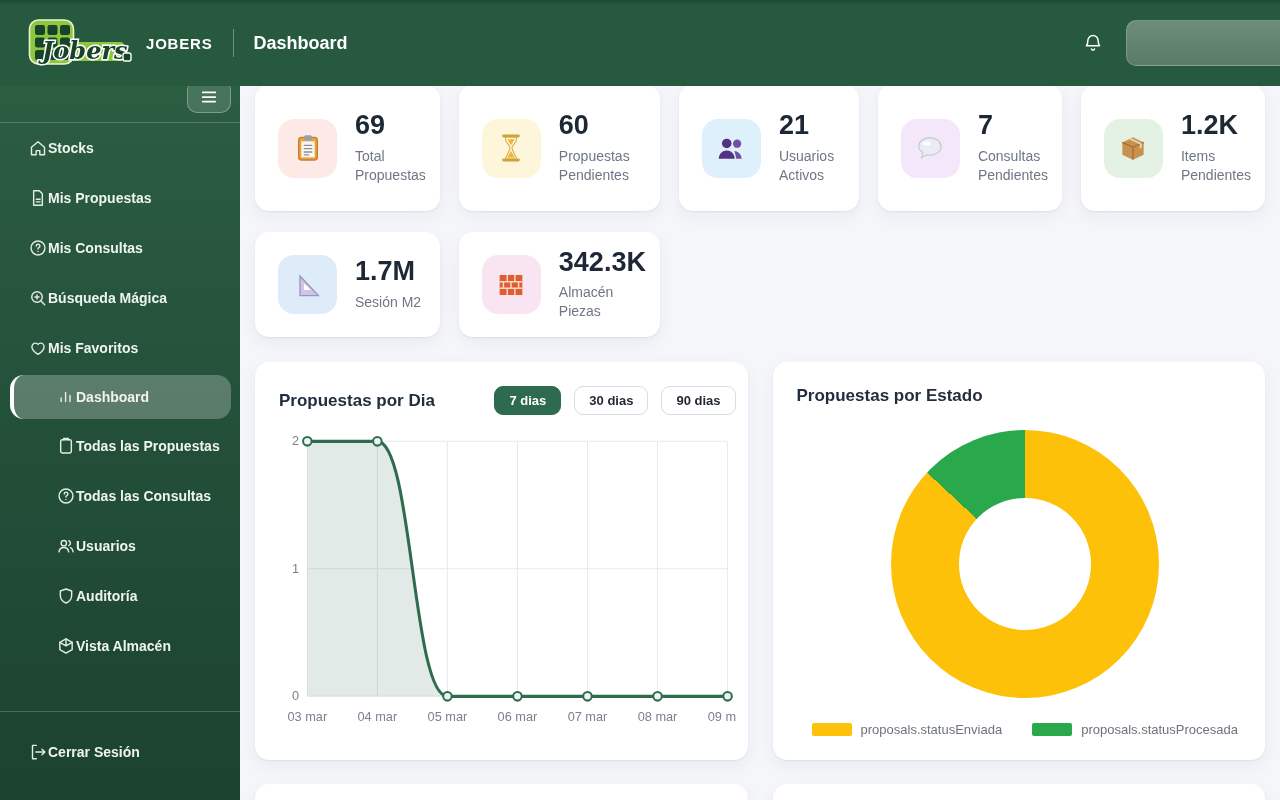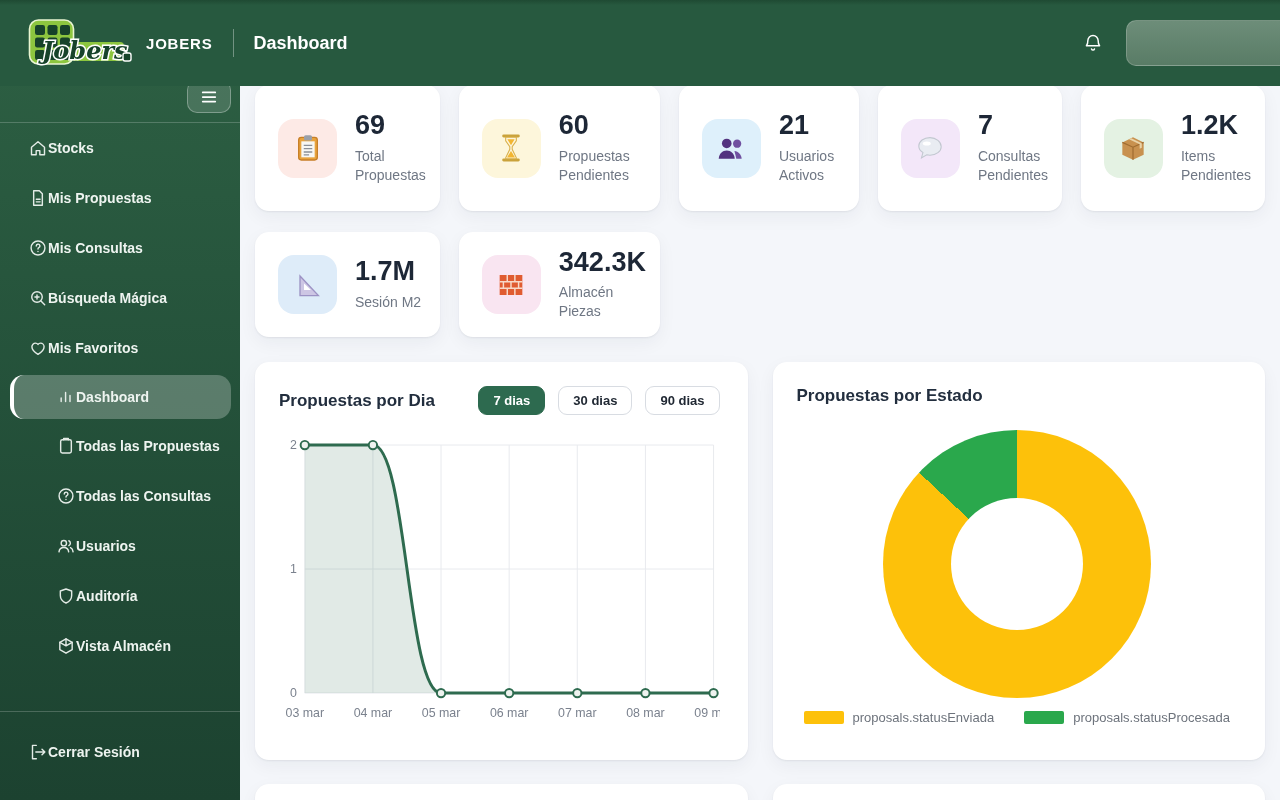--- a/index.html
+++ b/index.html
@@ -47,34 +47,34 @@
   .stats { display:grid; grid-template-columns:repeat(5,1fr); grid-template-rows:126px 105px;
     column-gap:19px; row-gap:21px; }
   .stat-card { display:flex; align-items:center; gap:18px; padding:0 14px 0 23px; }
   .chip { width:59px; height:59px; border-radius:16px; flex:none;
     display:flex; align-items:center; justify-content:center; }
   .stat-text { min-width:0; }
   .stat-value { font-size:27px; font-weight:bold; color:#1d2736; line-height:1.05; margin-bottom:7px; }
   .stat-label { font-size:14px; color:#6f7784; line-height:1.35; }
 
   .charts-row { display:grid; grid-template-columns:1fr 1fr; gap:25px; margin-top:25px; }
-  .chart-card { height:398px; padding:24px 28px 0 24px; overflow:hidden; }
+  .chart-card { height:398px; padding:24px 12px 0 24px; overflow:hidden; }
   .chart-head { display:flex; justify-content:space-between; align-items:center; }
   .chart-title { font-size:17px; font-weight:bold; color:#222e3e; }
   .range-group { display:flex; gap:13px; }
   .range-btn { height:29px; padding:0 14px; border-radius:9px; border:1px solid #d8dce2;
     background:#fff; font-family:"Liberation Sans",sans-serif; font-size:13px; font-weight:bold;
     color:#1f2732; cursor:pointer; }
   .range-btn.active { background:#2d6a4f; border-color:#2d6a4f; color:#fff; }
   .linechart { width:100%; height:306px; margin-top:8px; display:block; }
 
   .donut-flex { display:flex; flex-direction:column; align-items:center; }
   .donut { width:268px; height:268px; border-radius:50%; position:relative; margin-top:24px; }
   .donut-hole { position:absolute; inset:68px; border-radius:50%; background:#fff; }
-  .legend { display:flex; gap:30px; margin-top:12px; align-items:center; }
+  .legend { display:flex; gap:30px; margin-top:24px; align-items:center; }
   .legend-item { display:flex; align-items:center; gap:9px; font-size:13px; color:#6d737c; cursor:pointer; }
   .legend-swatch { width:40px; height:13px; border-radius:2px; flex:none; }
 
   .bottom-row { display:grid; grid-template-columns:1fr 1fr; gap:25px; margin-top:24px; }
   .stub-card { height:60px; }
 </style>
 </head>
 <body>
 
 <header class="topbar">

